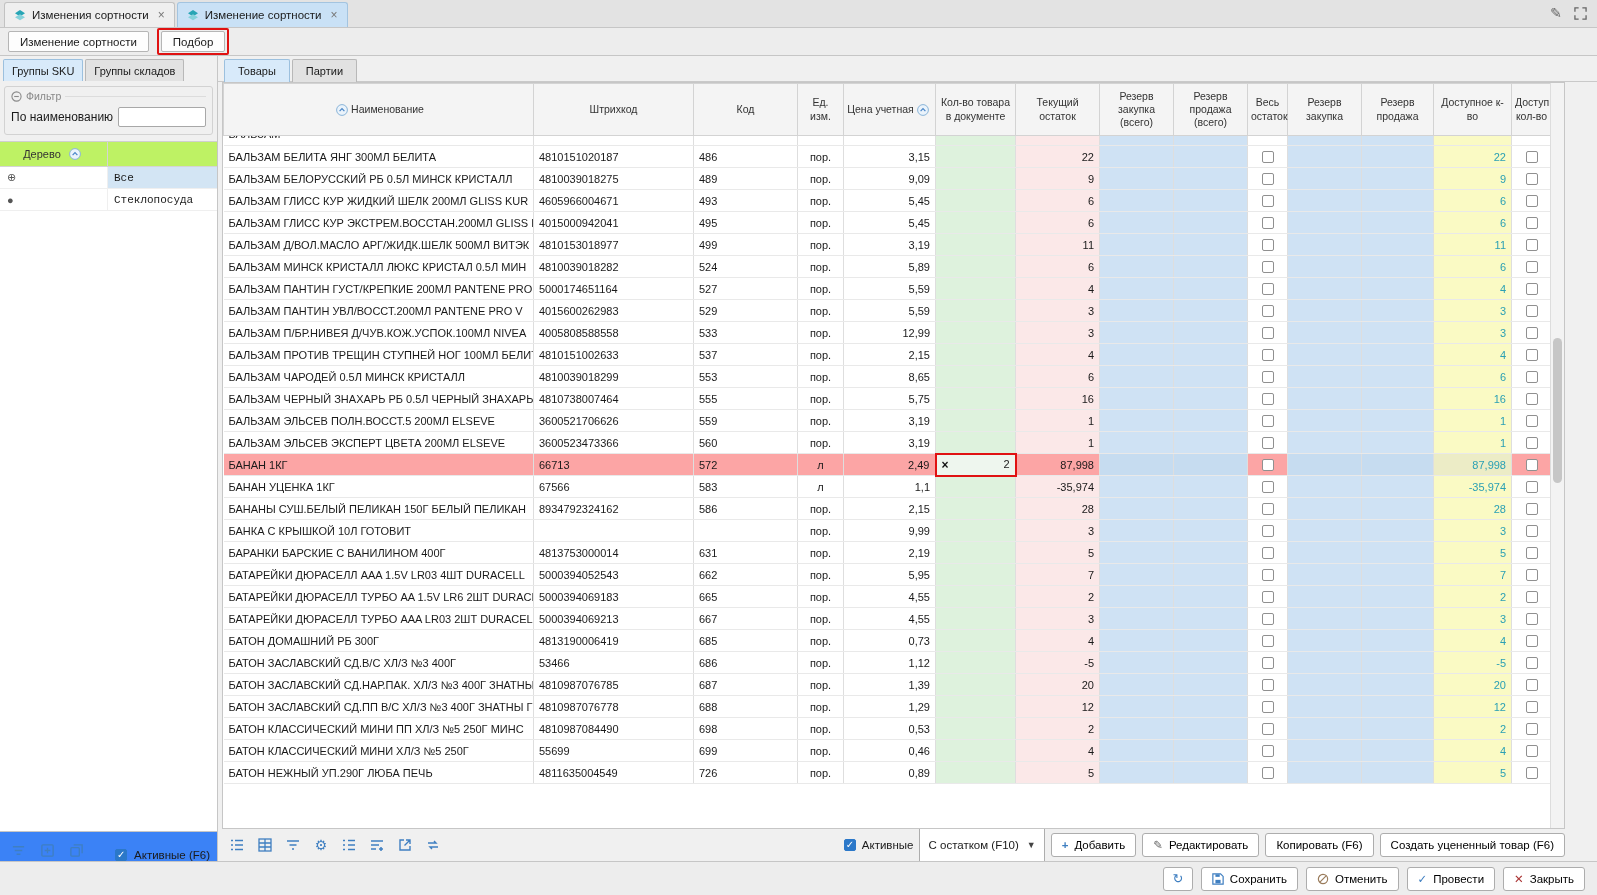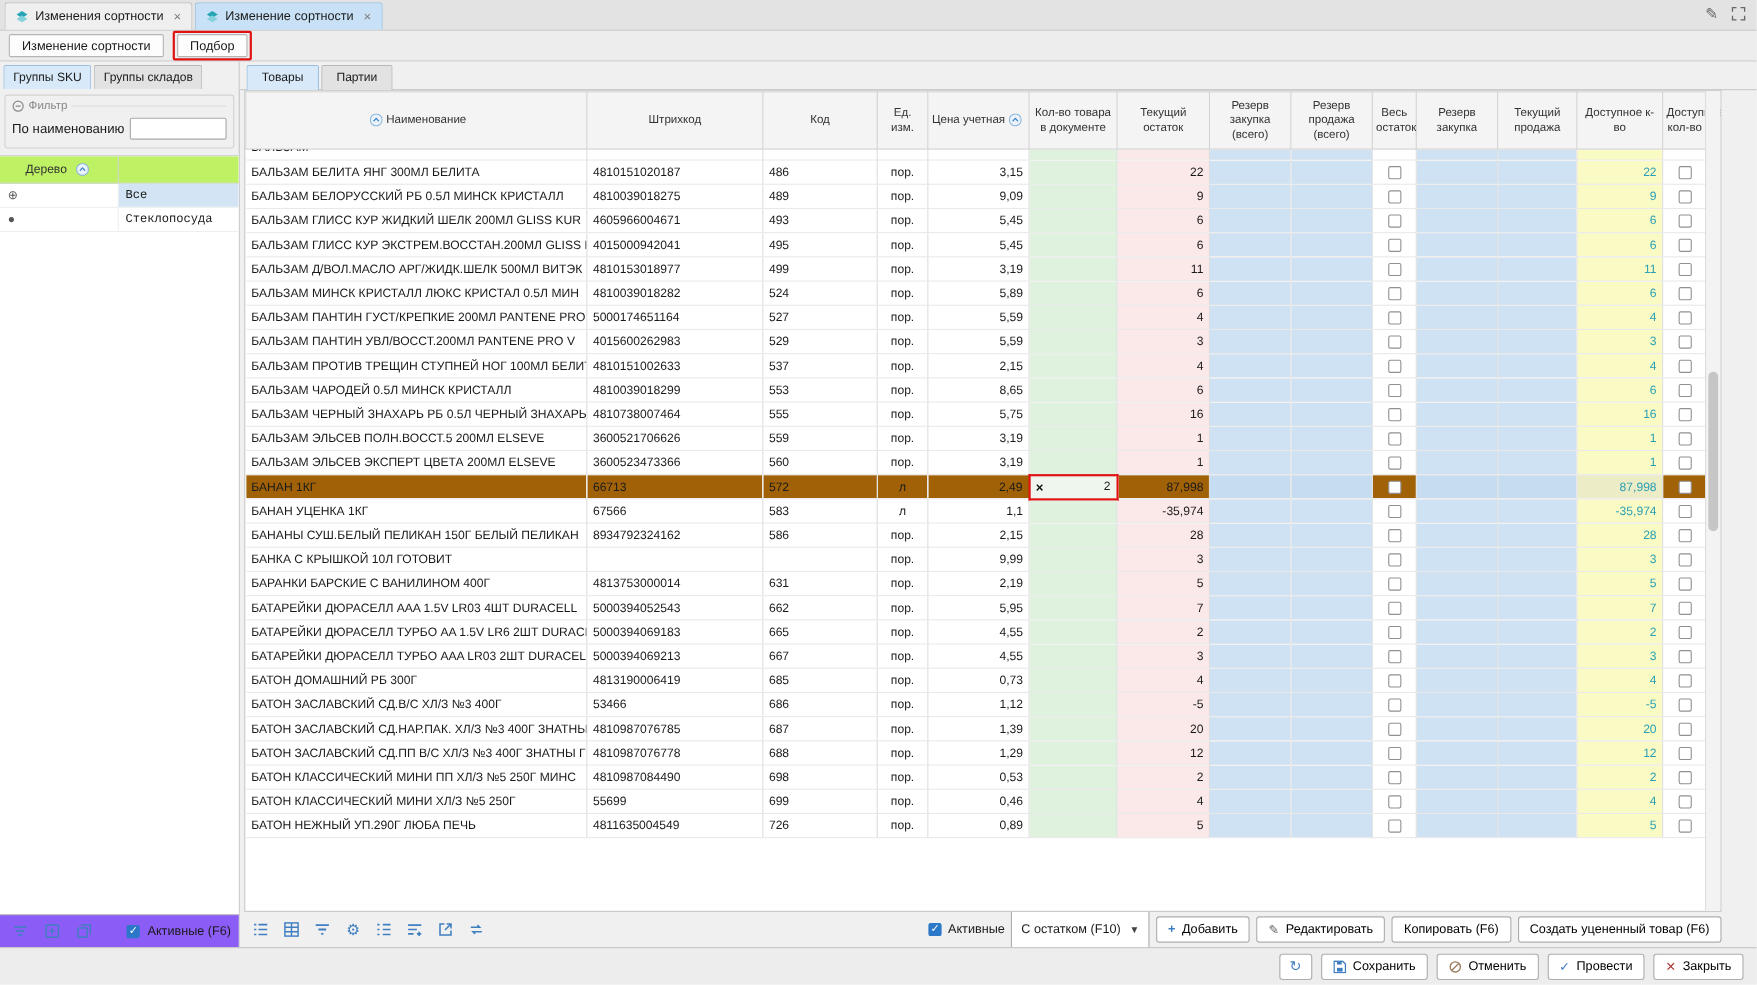--- a/index.html
+++ b/index.html
@@ -53,21 +53,21 @@
   .tree-h1 { width:108px; border-right:1px solid #d4d4d4; display:flex;
     align-items:center; justify-content:center; gap:5px; }
   .tree-h2 { flex:1; display:flex; gap:4px; padding:0 4px;
     overflow:hidden; white-space:nowrap;margin-top:28px; }
   .tree-row { display:flex; height:22px; border-bottom:1px solid #efefef; }
   .tr-c1 { width:108px; border-right:1px solid #efefef; display:flex;
     align-items:center; padding:0 7px; color:#555; }
   .tr-c2 { flex:1; display:flex; align-items:center; padding:0 6px;font-family:Liberation Mono, monospace; }
   .tree-row.sel .tr-c2 { background:#d3e5f4; }
   .side-foot { height:30px; border-top:1px solid #c6c6c6; display:flex;
-    align-items:center; gap:7px; padding:0 7px; background:#8b5cf6; }
+    align-items:flex-end; gap:7px; padding:0 7px; background:#3b82f6; }
   .sp { flex:1; }
 
   
   .main { flex:1; display:flex; flex-direction:column; min-width:0; }
   .main-tabs { height:26px; display:flex; gap:2px; padding:3px 0 0 6px;
     background:#f0f0f0; border-bottom:1px solid #c9c9c9; }
   .main-tab { height:23px; padding:0 13px; font-size:11px; border:1px solid #b8b8b8;
     border-bottom:none; background:#e2e2e2; display:flex; align-items:center;
     border-radius:2px 2px 0 0; }
   .main-tab.active { background:#d8eafa; border-color:#9cc0de; }
@@ -76,21 +76,21 @@
   table.grid { border-collapse:collapse; table-layout:fixed; width:1328px; font-size:11px; }
   .grid th { background:#f4f4f4; border:1px solid #d3d3d3; font-weight:normal;
     font-size:10.5px; color:#333; padding:2px 3px; height:52px; vertical-align:middle;
     text-align:center; white-space:normal; line-height:1.25; }
   .grid td { border-right:1px solid #dedede; border-bottom:1px solid #e9e9e9;
     height:22px; padding:0 5px; white-space:nowrap; overflow:hidden; }
   .al{text-align:left} .ar{text-align:right} .ac{text-align:center}
   .c-green{background:#def2dd} .c-pink{background:#fbe8e8}
   .c-blue{background:#cfe2f4} .c-yellow{background:#fafac4}
   .teal{color:#2ba0b4}
-  tr.sel td{background:#a16207}
+  tr.sel td{background:#fca5a5}
   tr.sel td.c-green{background:#eef6ee}
   tr.sel td.c-blue{background:#c6dcf0}
   tr.sel td.c-yellow{background:#ececc6}
   td.annot-cell{border:2px solid #e01212 !important; background:#f2faf2;}
   .clear-x{font-weight:bold;font-size:12px;color:#111;}
   .doc-val{float:right;}
   tr.clip td{height:10px; padding-top:0; padding-bottom:0;}
   tr.clip td > span{display:block; margin-top:-13px; line-height:20px;}
   .sorticon{display:inline-flex; vertical-align:middle; margin:0 3px;}
   .cb{width:12px; height:12px; border:1px solid #909090; background:#fff;
@@ -307,21 +307,21 @@
                       <path d="M3.6 7.2 6 4.6 8.4 7.2" stroke="#4a86c8" fill="none" stroke-width="1.2"></path>
                     </svg>
                   </span>
               </th>
               <th><span>Кол-во товара в документе</span></th>
               <th><span>Текущий остаток</span></th>
               <th><span>Резерв закупка (всего)</span></th>
               <th><span>Резерв продажа (всего)</span></th>
               <th><span>Весь остаток</span></th>
               <th><span>Резерв закупка</span></th>
-              <th><span>Текущий продажа</span></th>
+              <th><span>Резерв продажа</span></th>
               <th><span>Доступное к-во</span></th>
               <th><span>Доступное кол-во</span></th>
             </tr>
           </thead>
           <tbody id="grid-body">
               <tr class="clip">
                 <td class="al">
                   <span>БАЛЬЗАМ</span>
                 </td>
                 <td class="al"></td>
@@ -449,20 +449,36 @@
                 <td class="c-blue"></td>
                 <td class="ar c-yellow teal">4</td>
                 <td class="ac"><span class="cb"></span></td>
               </tr>
               <tr>
                 <td class="al">БАЛЬЗАМ ПАНТИН УВЛ/ВОССТ.200МЛ PANTENE PRO V</td>
                 <td class="al">4015600262983</td>
                 <td class="al">529</td>
                 <td class="ac">пор.</td>
                 <td class="ar">5,59</td>
+                <td class="c-green"></td>
+                <td class="ar c-pink">3</td>
+                <td class="c-blue"></td>
+                <td class="c-blue"></td>
+                <td class="ac"><span class="cb"></span></td>
+                <td class="c-blue"></td>
+                <td class="c-blue"></td>
+                <td class="ar c-yellow teal">3</td>
+                <td class="ac"><span class="cb"></span></td>
+              </tr>
+              <tr>
+                <td class="al">БАЛЬЗАМ П/БР.НИВЕЯ Д/ЧУВ.КОЖ.УСПОК.100МЛ NIVEA</td>
+                <td class="al">4005808588558</td>
+                <td class="al">533</td>
+                <td class="ac">пор.</td>
+                <td class="ar">12,99</td>
                 <td class="c-green"></td>
                 <td class="ar c-pink">3</td>
                 <td class="c-blue"></td>
                 <td class="c-blue"></td>
                 <td class="ac"><span class="cb"></span></td>
                 <td class="c-blue"></td>
                 <td class="c-blue"></td>
                 <td class="ar c-yellow teal">3</td>
                 <td class="ac"><span class="cb"></span></td>
               </tr>

